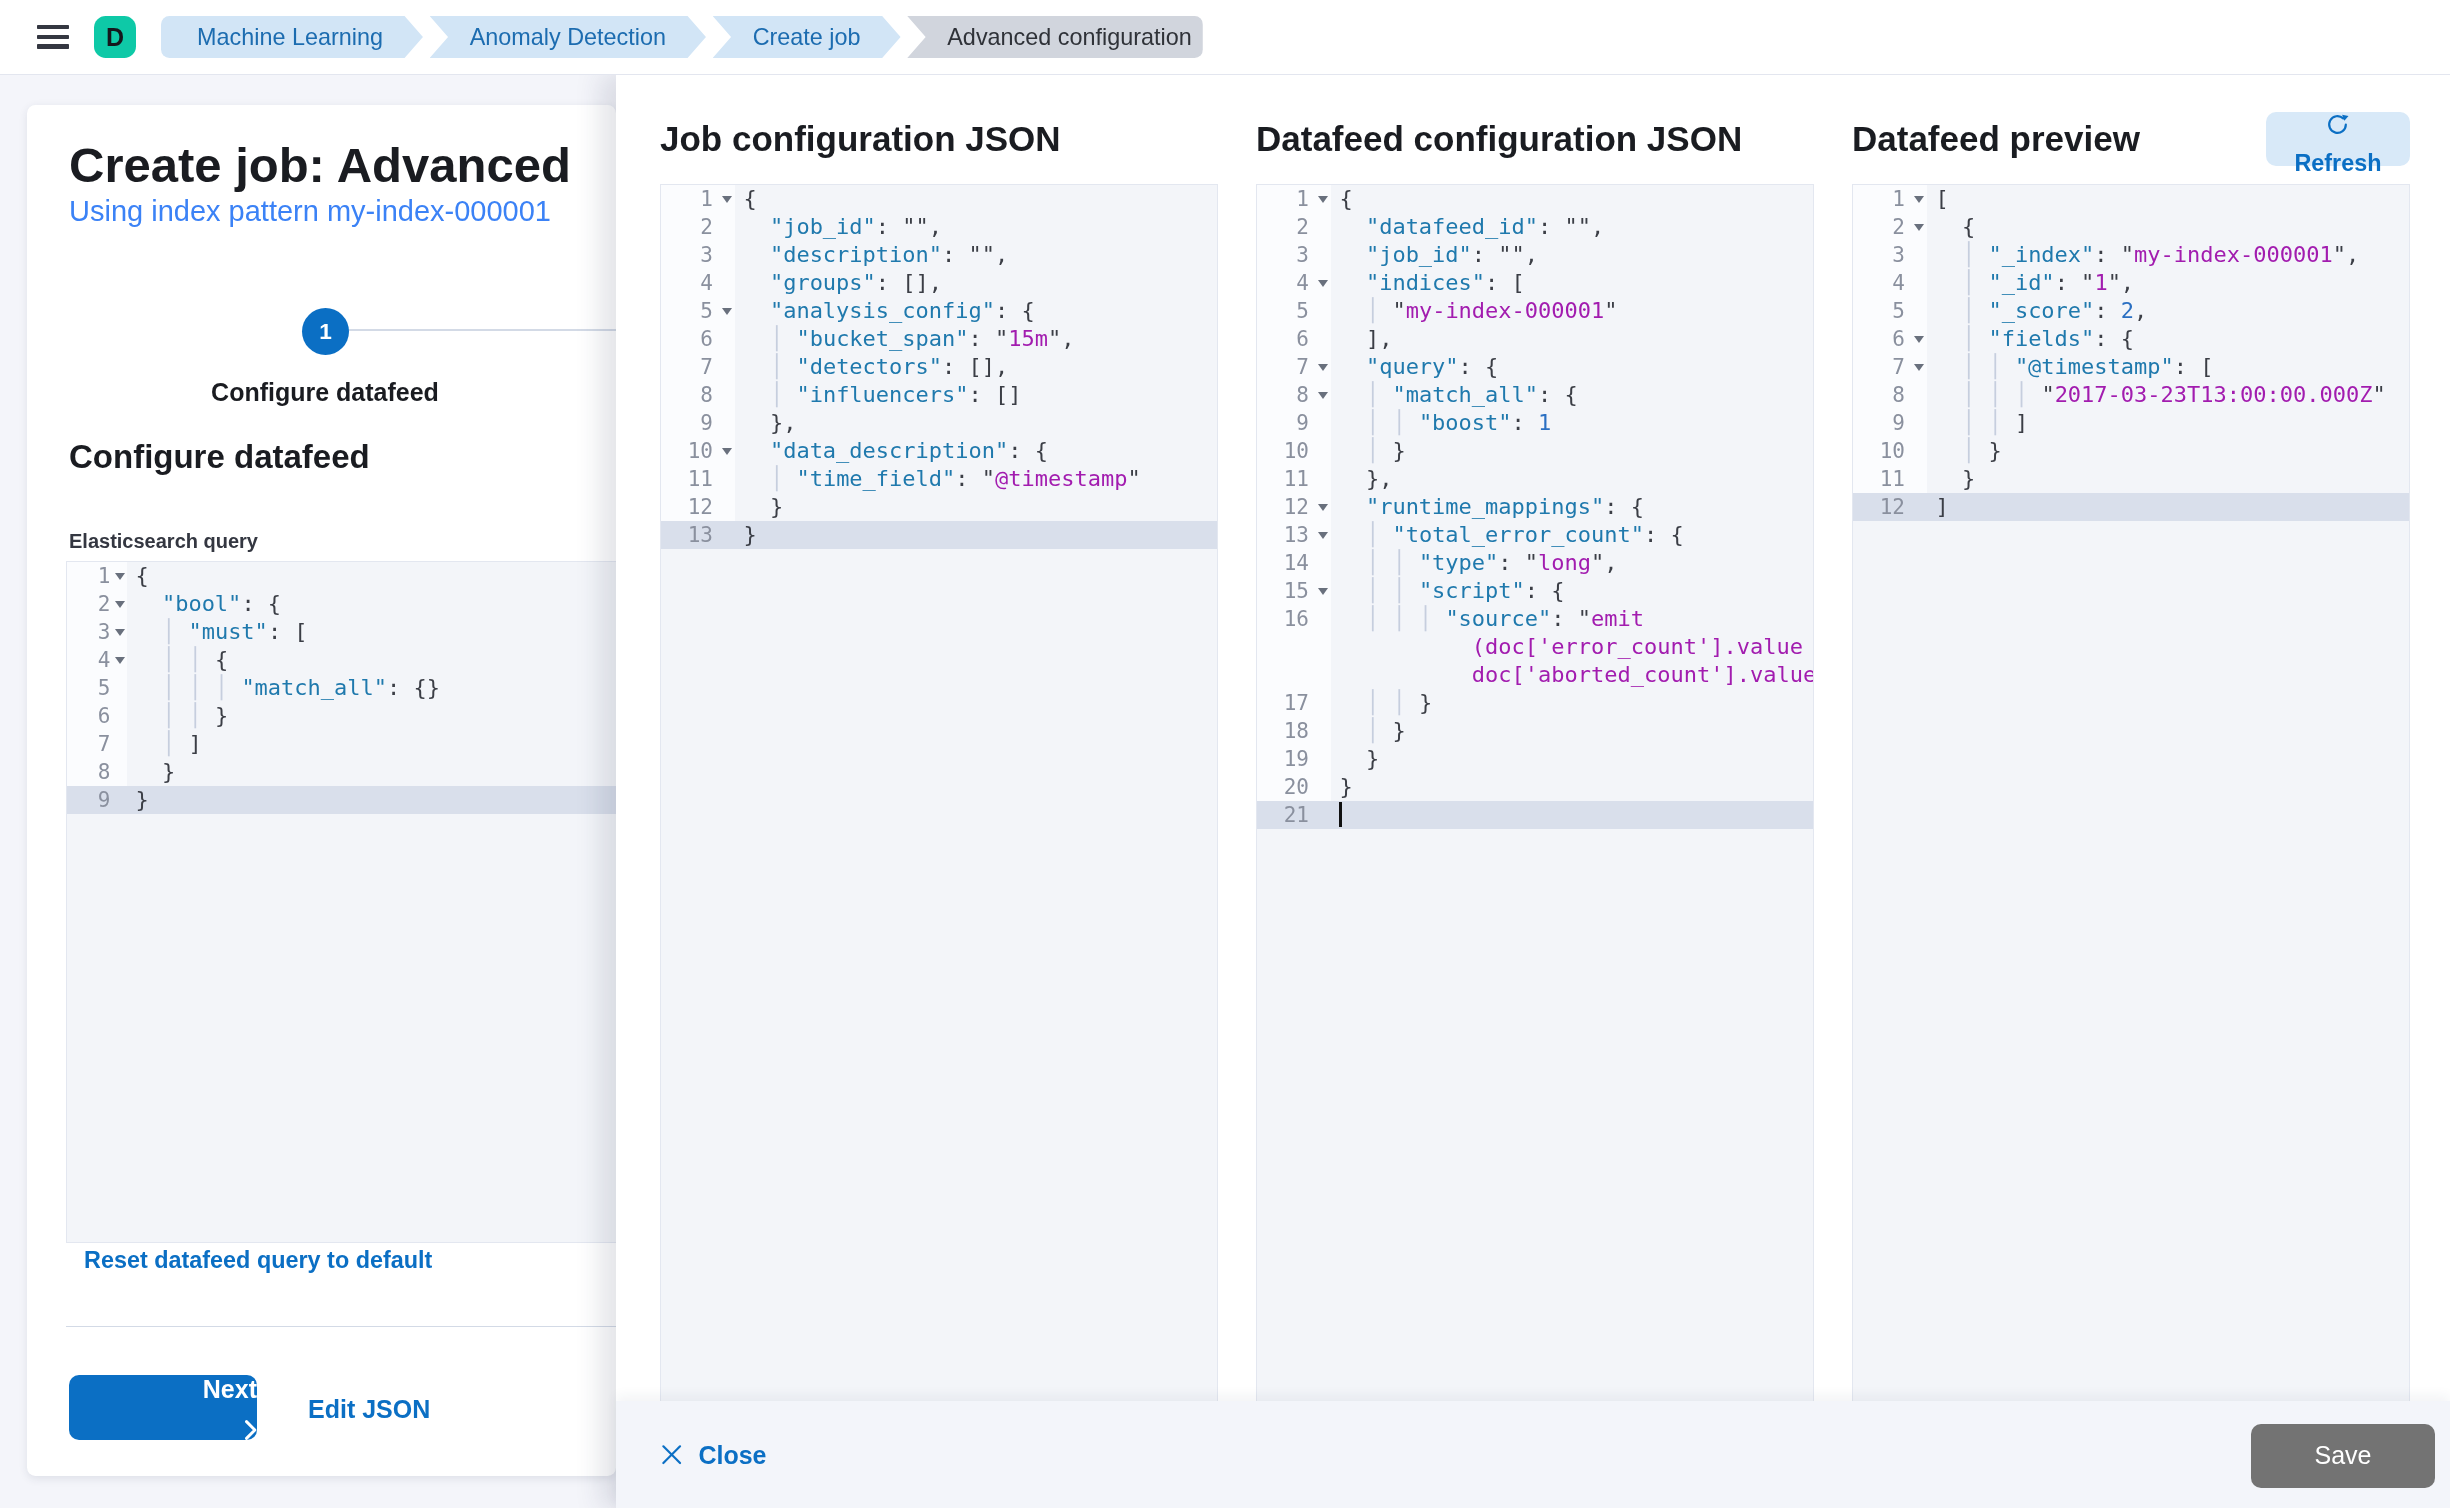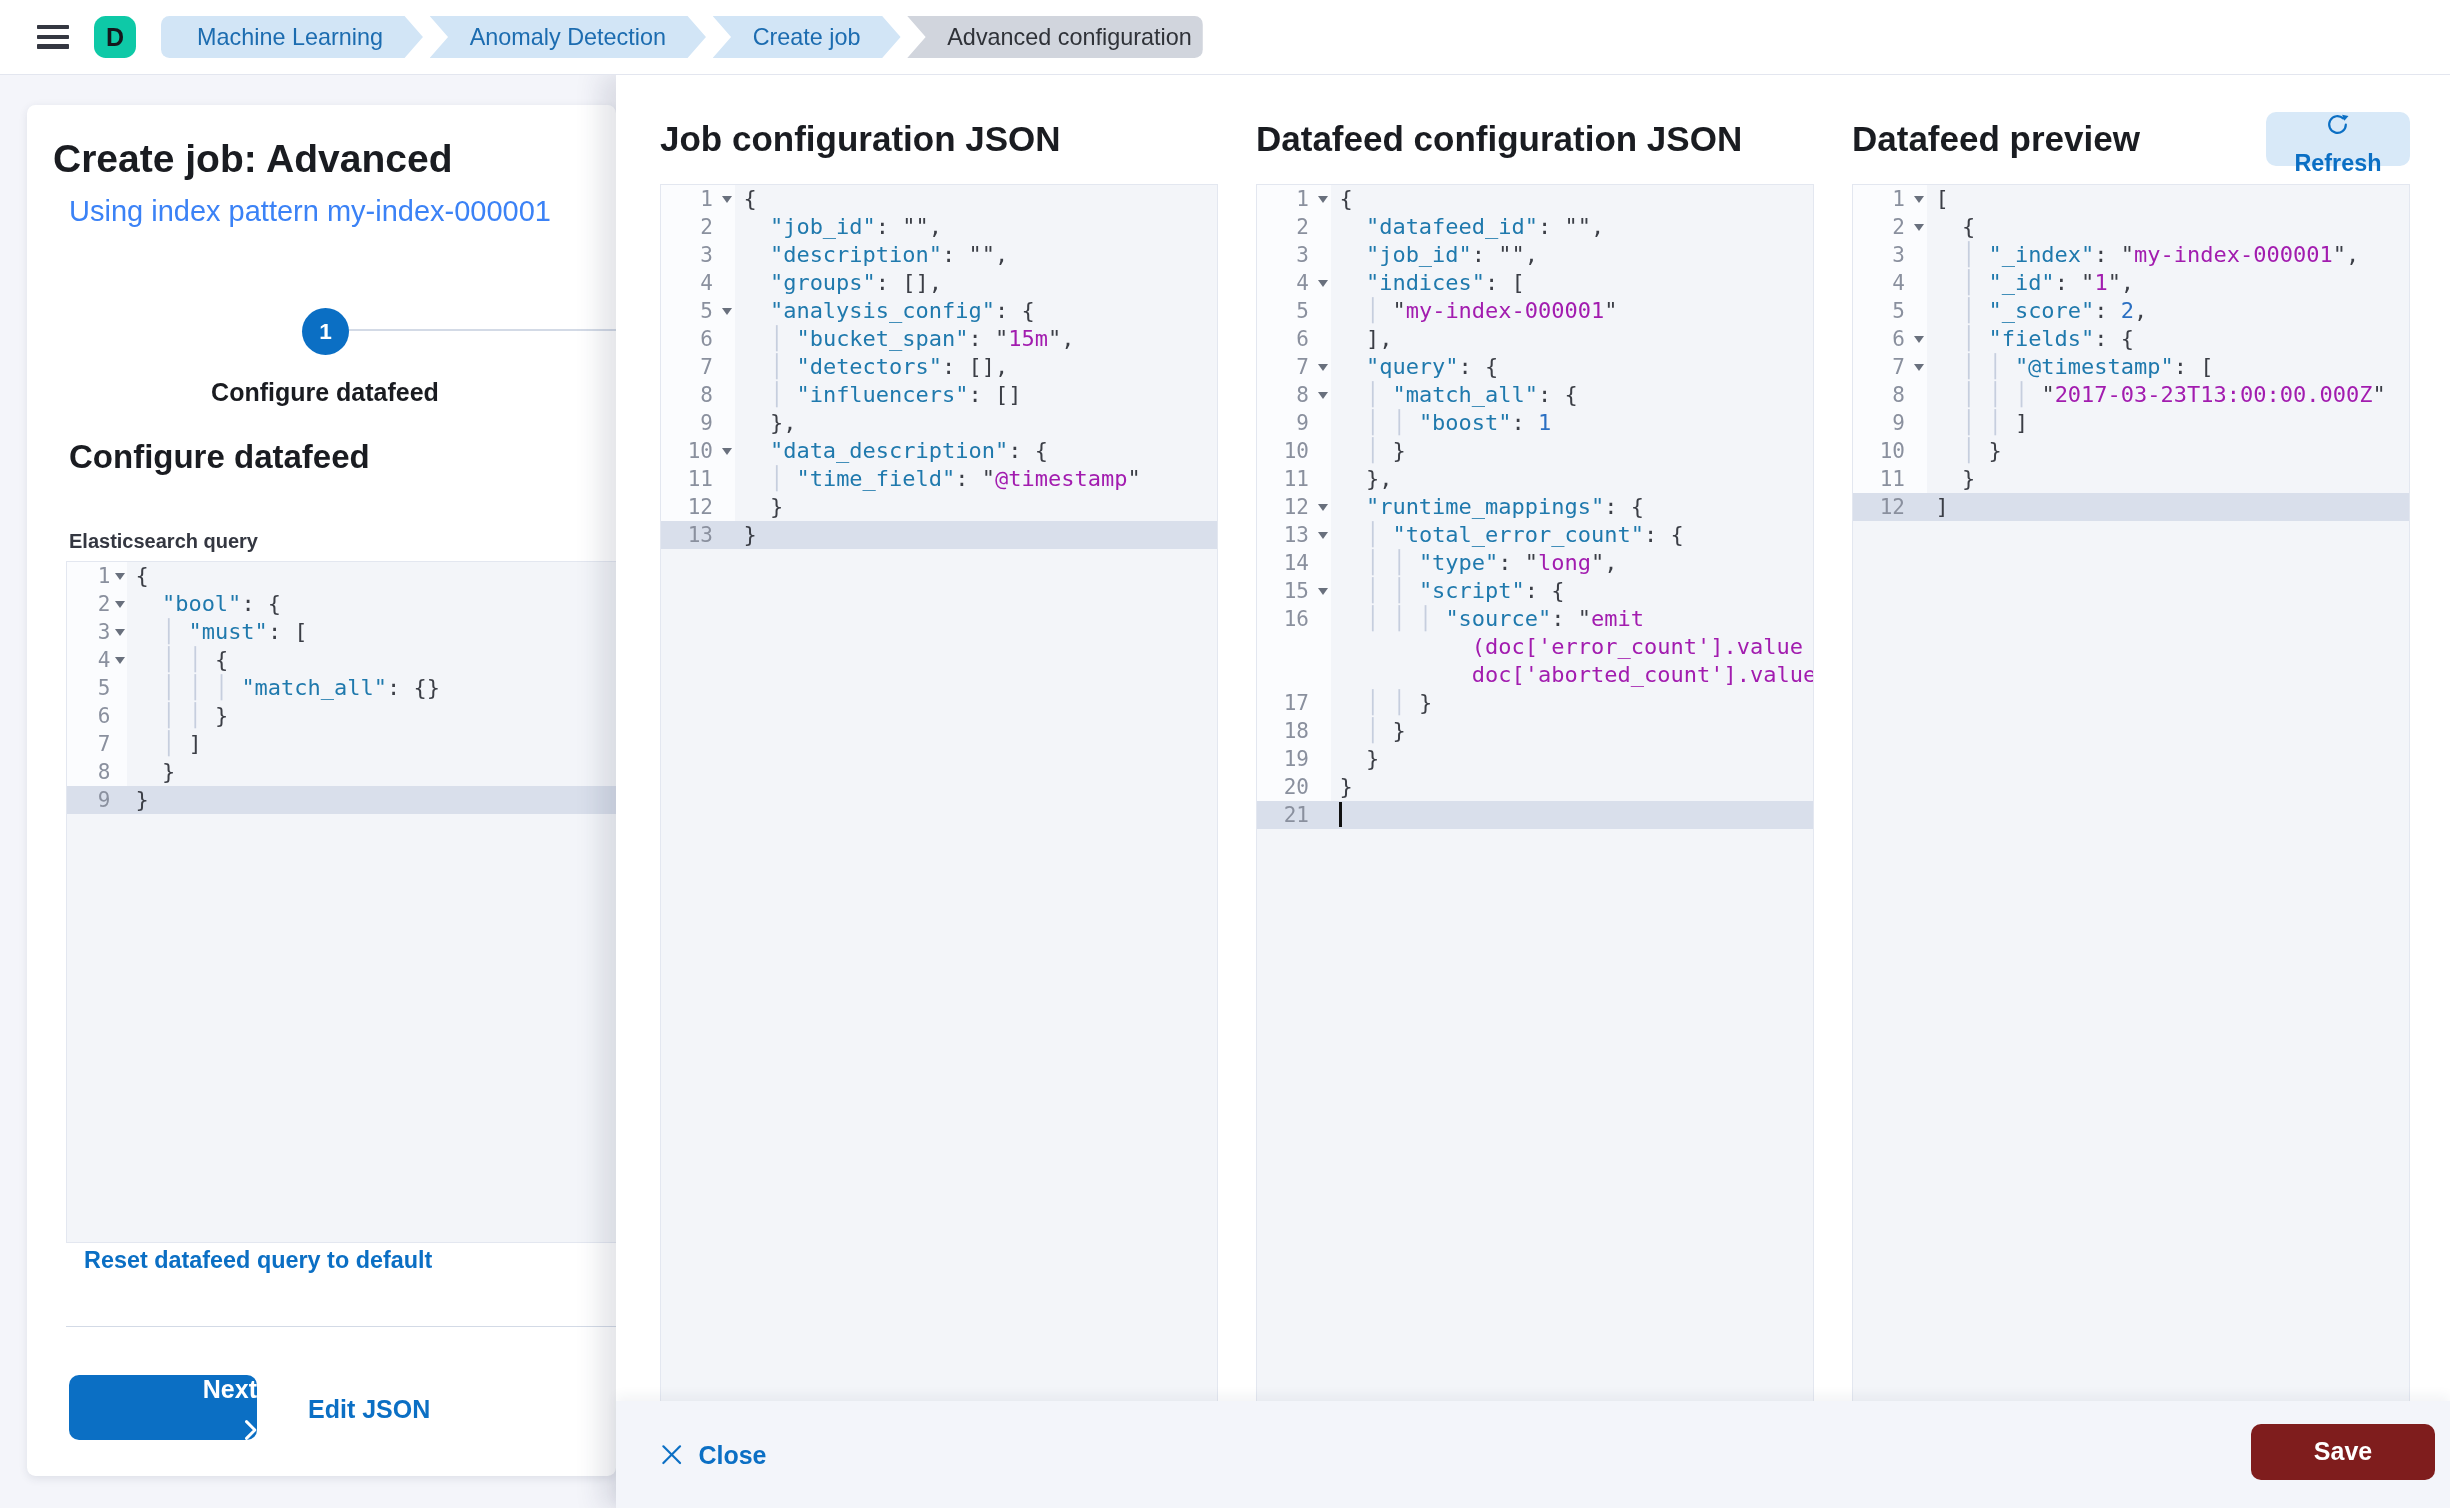--- a/index.html
+++ b/index.html
@@ -18,21 +18,21 @@
   .crumb{height:42px;display:inline-flex;align-items:center;background:#d2e5f6;color:#1c6cb0;
     font-size:23.4px;padding:0 40px;margin-left:6.7px;
     clip-path:polygon(0 0,calc(100% - 18.4px) 0,100% 50%,calc(100% - 18.4px) 100%,0 100%,18.4px 50%);}
   .crumb.first{border-radius:8.4px 0 0 8.4px;margin-left:0;padding-left:36px;
     clip-path:polygon(0 0,calc(100% - 18.4px) 0,100% 50%,calc(100% - 18.4px) 100%,0 100%);}
   .crumb.last{background:#d1d5dd;color:#2f3238;border-radius:0 8.4px 8.4px 0;padding-right:11px;
     clip-path:polygon(0 0,100% 0,100% 100%,0 100%,18.4px 50%);}
   
   .left-card{position:absolute;left:27px;top:105px;width:589px;height:1371px;background:#fff;
     border-radius:8.4px;box-shadow:0 2.5px 8.4px rgba(40,50,80,.10);z-index:10;}
-  .page-title{position:absolute;left:26px;top:32px;font-size:39px;font-weight:bold;color:#1a1c21;}
+  .page-title{position:absolute;left:42px;top:32px;font-size:49px;font-weight:bold;color:#1a1c21;}
   .page-subtitle{position:absolute;left:42px;top:90px;font-size:29px;color:#3b82f6;}
   .step-line{position:absolute;left:298px;top:224px;right:0;height:1.7px;background:#d3dae6;}
   .step-circle{position:absolute;left:275px;top:203px;width:47px;height:47px;border-radius:50%;
     background:#0b6fc4;color:#fff;font-size:22.6px;font-weight:bold;display:flex;align-items:center;justify-content:center;z-index:2;}
   .step-label{position:absolute;left:164px;top:273px;width:268px;text-align:center;font-size:25px;font-weight:bold;color:#1a1c21;}
   .section-heading{position:absolute;left:42px;top:333px;font-size:33px;font-weight:bold;color:#1a1c21;}
   .query-label{position:absolute;left:42px;top:425px;font-size:20px;font-weight:bold;color:#343741;}
   .reset-link{position:absolute;left:57px;top:1142px;font-size:23.4px;font-weight:bold;color:#0b6fc4;cursor:pointer;}
   .left-divider{position:absolute;left:39px;top:1221px;right:0;height:0.8px;background:#d3dae6;}
   .next-button{position:absolute;left:42px;top:1270px;width:188px;height:65px;border-radius:10px;background:#0b6fc4;
@@ -65,22 +65,22 @@
   .query-editor{position:absolute;left:39px;top:456px;width:551px;height:680px;border:0.8px solid #e3e7f0;
     background:#f3f5f9;overflow:hidden;}
   .query-editor .ed-gutter{width:60px;flex:0 0 60px;}
   .query-editor .ed-gutter .num{padding-right:16.7px;}
   .query-editor .ed-gutter .fold{right:1.7px;}
   
   .footer{position:absolute;left:616px;right:0;bottom:0;height:108px;background:#f3f5fa;z-index:50;
     box-shadow:0 -5px 11.7px rgba(40,50,80,.06);display:flex;align-items:center;}
   .close-action{display:flex;align-items:center;gap:15px;margin-left:44px;color:#0b6fc4;
     font-size:25px;font-weight:bold;cursor:pointer;}
-  .save-button{position:absolute;right:15px;top:22.6px;width:184px;height:56px;border-radius:10px;background:#7f1d1d;
-    color:#fff;font-size:25px;font-weight:bold;display:flex;align-items:center;justify-content:center;cursor:pointer;}
+  .save-button{position:absolute;right:15px;top:22.6px;width:184px;height:64px;border-radius:10px;background:#737373;
+    color:#fff;font-size:25px;font-weight:normal;display:flex;align-items:center;justify-content:center;cursor:pointer;}
   svg{display:block;}
 </style>
 </head>
 <body>
 
 <div class="topbar">
   <div class="hamburger">
       <i></i>
       <i></i>
       <i></i>

